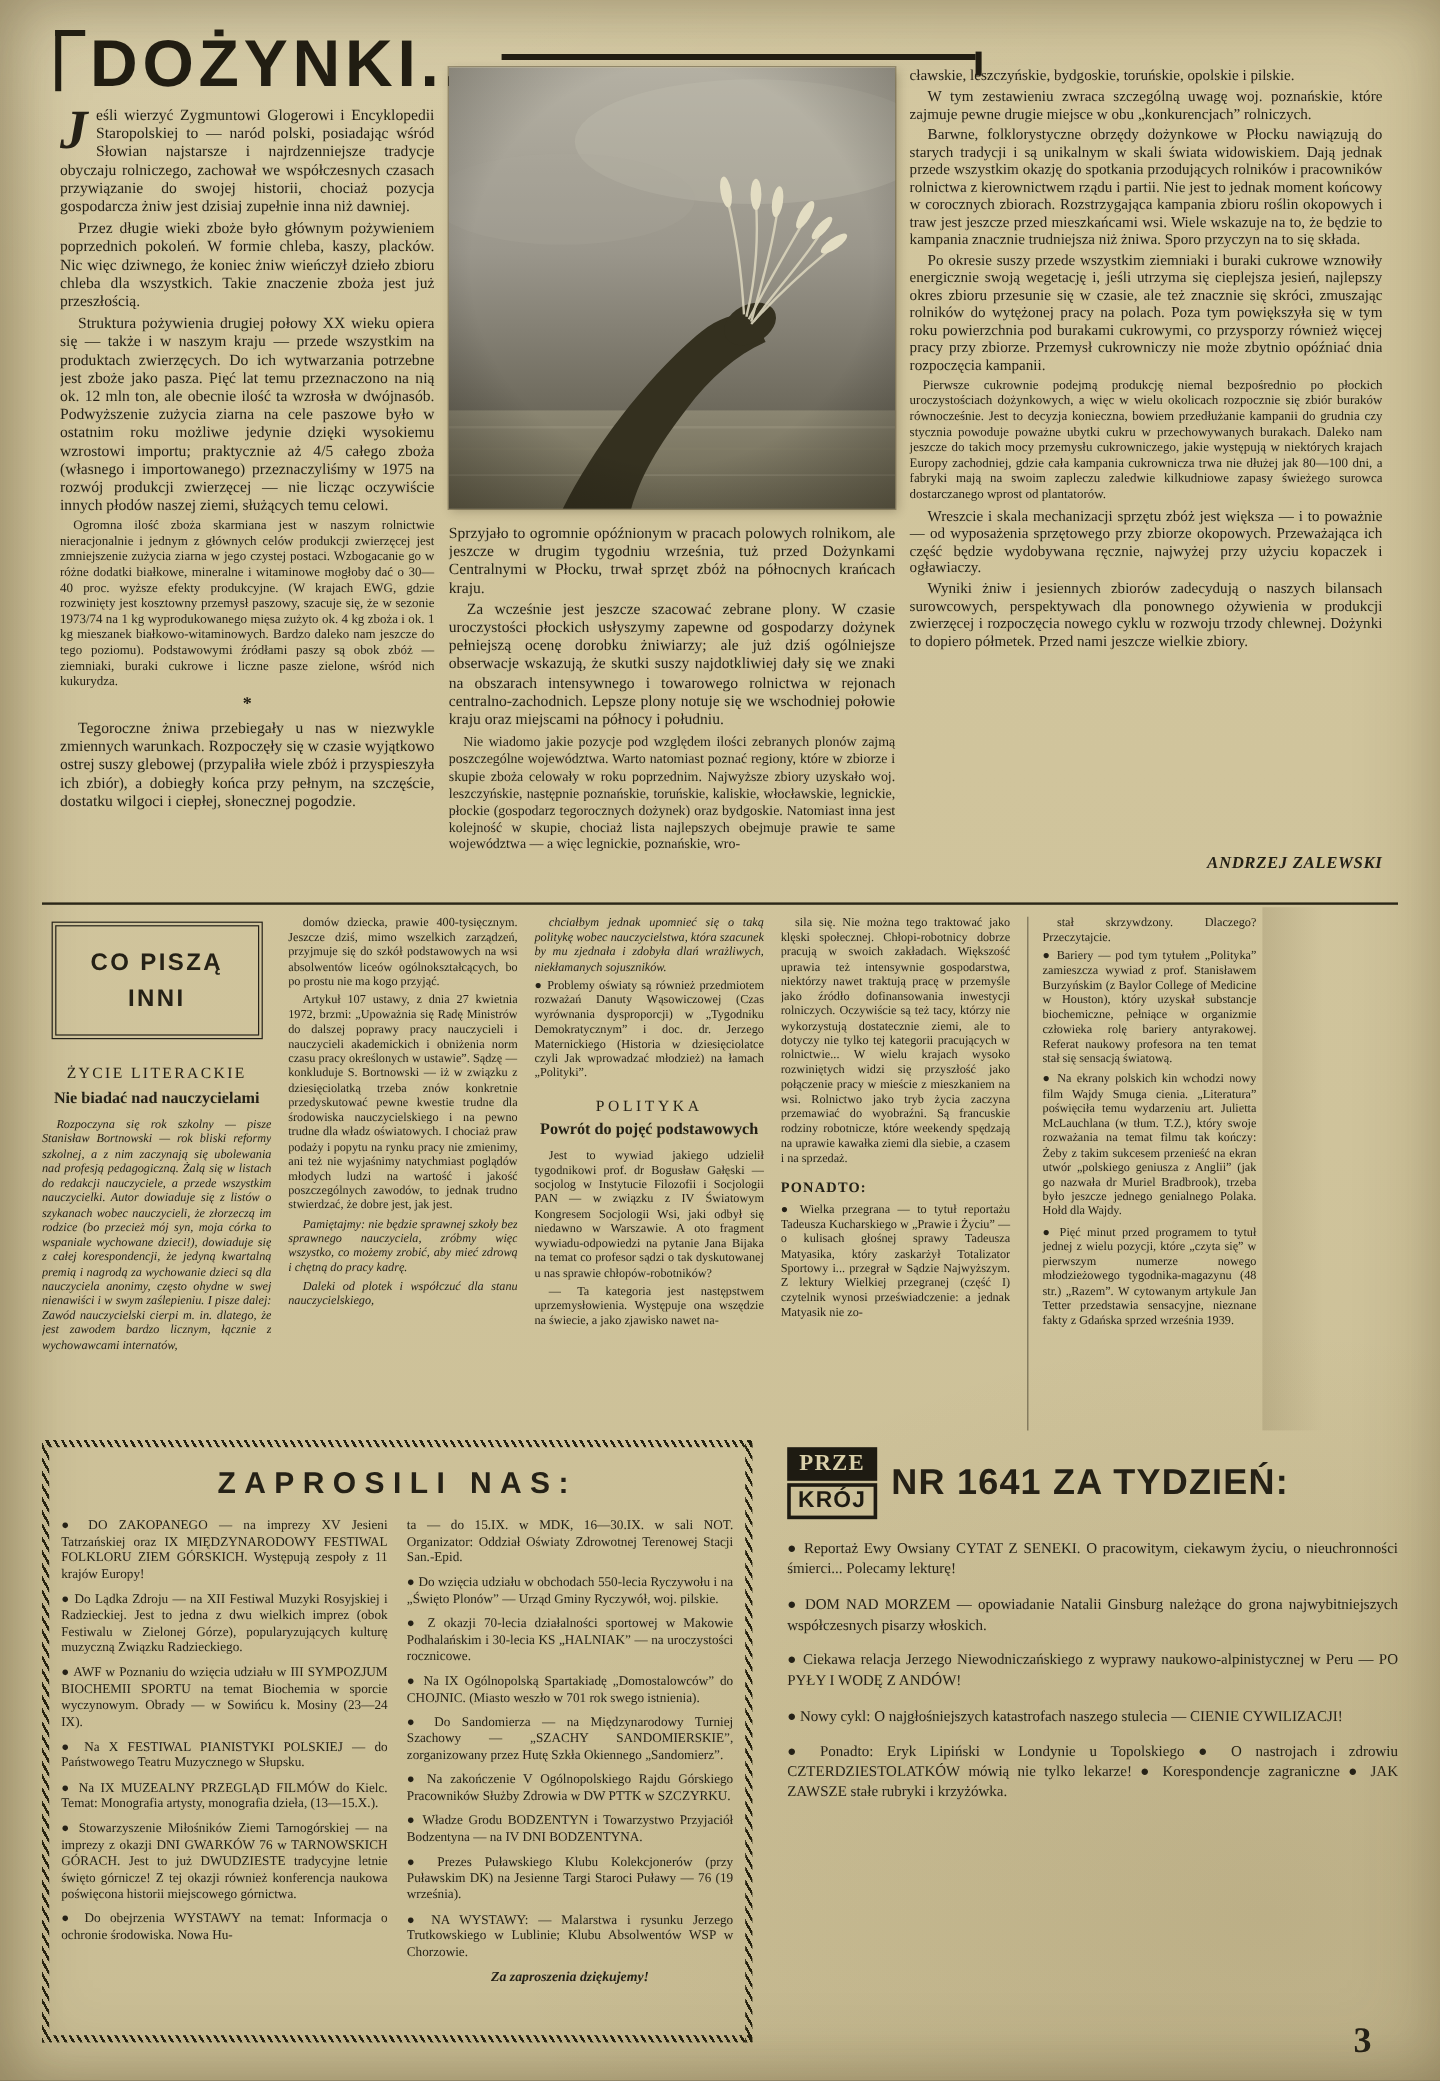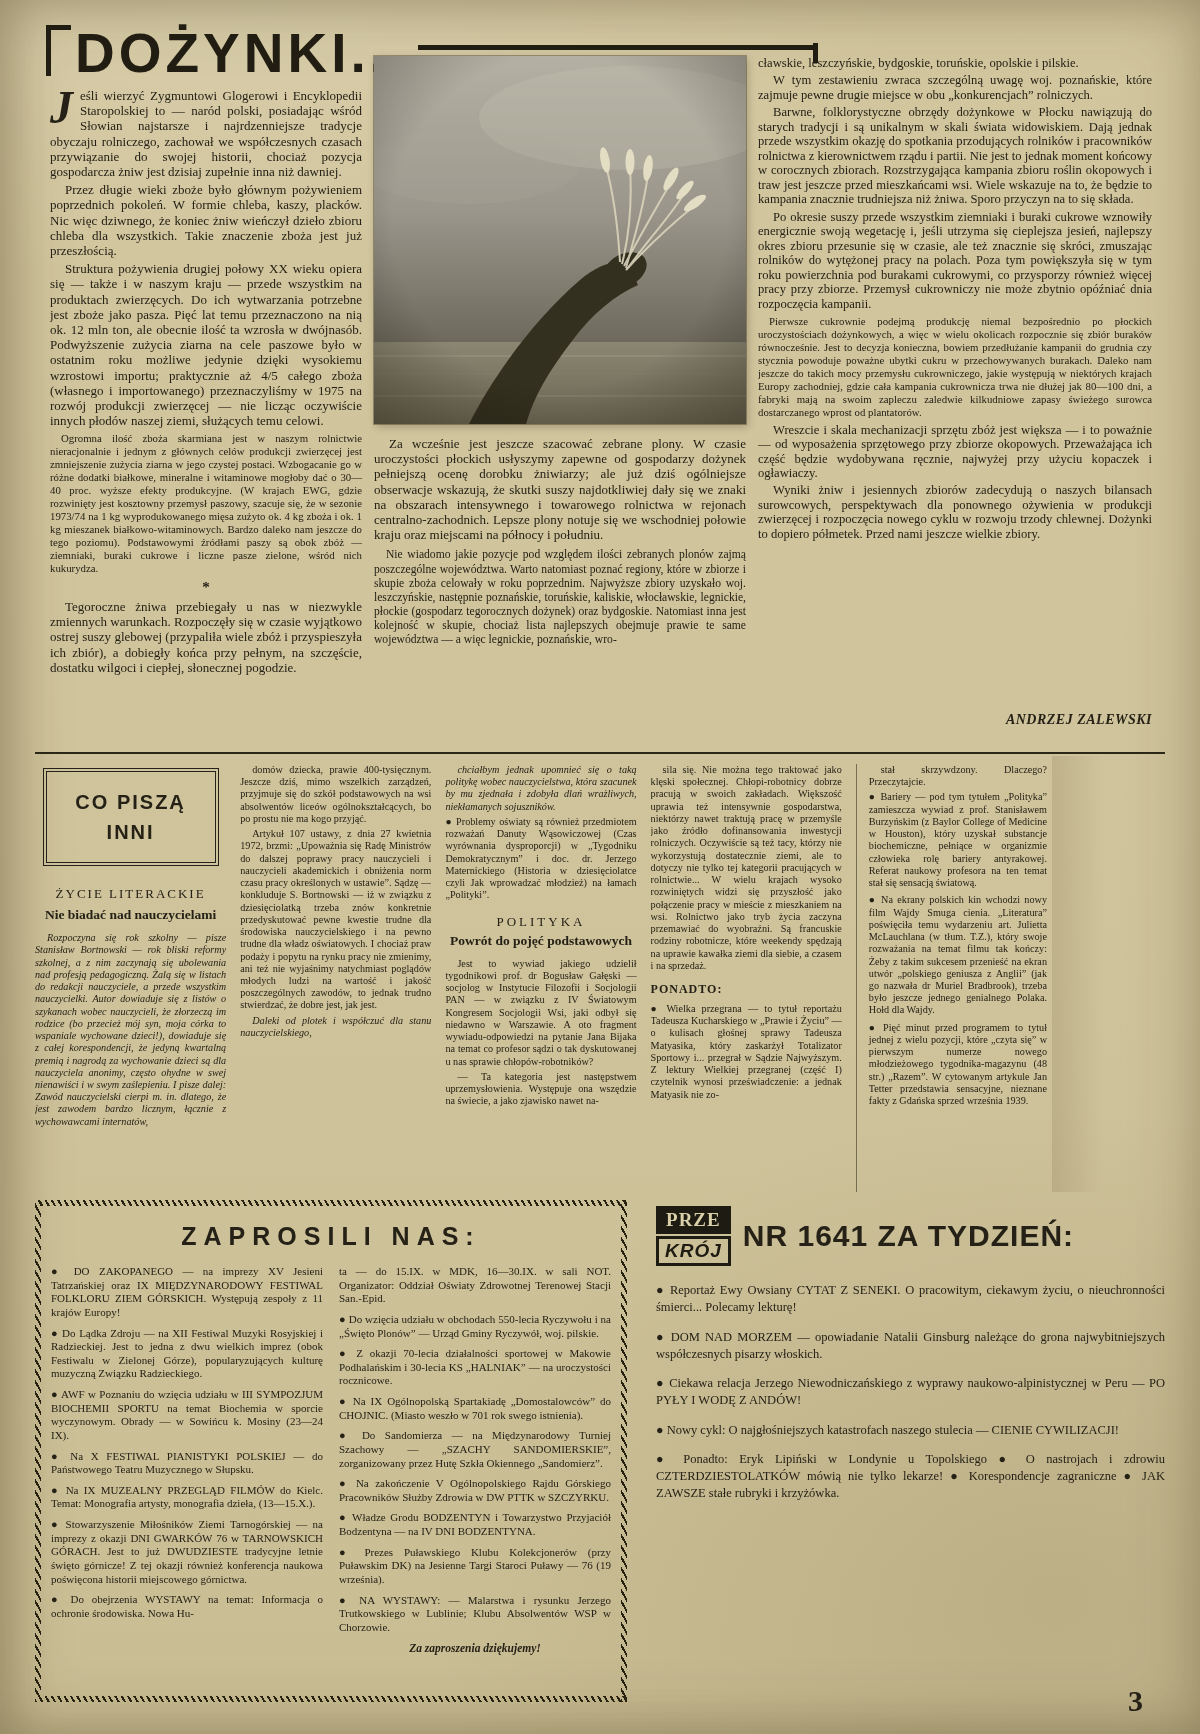--- a/index.html
+++ b/index.html
@@ -60,21 +60,21 @@
   .wavy-right{top:0;bottom:0;right:0;width:6px;}
   .inv-title{margin:2px 0 14px;text-align:center;font-family:"Liberation Sans",sans-serif;font-weight:bold;font-size:25px;letter-spacing:7px;}
   .inv-cols{display:grid;grid-template-columns:1fr 1fr;gap:16px;}
   .inv-p{font-size:11px;line-height:1.24;text-align:justify;margin:0 0 7px;}
   .inv-thanks{text-align:center;font-weight:bold;font-style:italic;font-size:11.5px;margin:8px 0 0;}
   
   .nextweek{position:absolute;left:656px;top:1206px;width:509px;}
   .nw-head{display:flex;align-items:center;gap:12px;margin-bottom:16px;}
   .logo{flex:none;}
   .logo-top{display:block;background:#1e1b12;color:#d9cfa8;font-family:Liberation Serif, serif;font-weight:bold;font-size:19px;letter-spacing:1px;padding:3px 9px;text-align:center;}
-  .logo-bottom{display:block;border:3px solid #1e1b12;color:#1e1b12;font-family:"Liberation Sans",sans-serif;font-weight:bold;font-size:19px;letter-spacing:1px;padding:1px 6px;margin-top:2px;text-align:center;font-style:italic;}
+  .logo-bottom{display:block;border:3px solid #1e1b12;color:#1e1b12;font-family:"Liberation Sans",sans-serif;font-weight:bold;font-size:19px;letter-spacing:1px;padding:1px 6px;margin-top:2px;text-align:center;}
   .nw-title{margin:0;font-family:"Liberation Sans",sans-serif;font-weight:800;font-size:30px;letter-spacing:1px;}
   .nw-p{font-size:12.5px;line-height:1.38;text-align:justify;margin:0 0 12px;}
   
   .page-number{position:absolute;left:1128px;top:1684px;font-weight:bold;font-size:30px;}
 </style>
 </head>
 <body>
 
 <div class="page">
 
@@ -135,20 +135,21 @@
   <div class="col col1">
     <p class="p first"><span class="dropcap">J</span><span>eśli wierzyć Zygmuntowi Glogerowi i Encyklopedii Staropolskiej to — naród polski, posiadając wśród Słowian najstarsze i najrdzenniejsze tradycje obyczaju rolniczego, zachował we współczesnych czasach przywiązanie do swojej historii, chociaż pozycja gospodarcza żniw jest dzisiaj zupełnie inna niż dawniej.</span></p>
     <p class="p">Przez długie wieki zboże było głównym pożywieniem poprzednich pokoleń. W formie chleba, kaszy, placków. Nic więc dziwnego, że koniec żniw wieńczył dzieło zbioru chleba dla wszystkich. Takie znaczenie zboża jest już przeszłością.</p>
     <p class="p">Struktura pożywienia drugiej połowy XX wieku opiera się — także i w naszym kraju — przede wszystkim na produktach zwierzęcych. Do ich wytwarzania potrzebne jest zboże jako pasza. Pięć lat temu przeznaczono na nią ok. 12 mln ton, ale obecnie ilość ta wzrosła w dwójnasób. Podwyższenie zużycia ziarna na cele paszowe było w ostatnim roku możliwe jedynie dzięki wysokiemu wzrostowi importu; praktycznie aż 4/5 całego zboża (własnego i importowanego) przeznaczyliśmy w 1975 na rozwój produkcji zwierzęcej — nie licząc oczywiście innych płodów naszej ziemi, służących temu celowi.</p>
     <p class="small-note">Ogromna ilość zboża skarmiana jest w naszym rolnictwie nieracjonalnie i jednym z głównych celów produkcji zwierzęcej jest zmniejszenie zużycia ziarna w jego czystej postaci. Wzbogacanie go w różne dodatki białkowe, mineralne i witaminowe mogłoby dać o 30—40 proc. wyższe efekty produkcyjne. (W krajach EWG, gdzie rozwinięty jest kosztowny przemysł paszowy, szacuje się, że w sezonie 1973/74 na 1 kg wyprodukowanego mięsa zużyto ok. 4 kg zboża i ok. 1 kg mieszanek białkowo-witaminowych. Bardzo daleko nam jeszcze do tego poziomu). Podstawowymi źródłami paszy są obok zbóż — ziemniaki, buraki cukrowe i liczne pasze zielone, wśród nich kukurydza.</p>
     <p class="star">*</p>
     <p class="p">Tegoroczne żniwa przebiegały u nas w niezwykle zmiennych warunkach. Rozpoczęły się w czasie wyjątkowo ostrej suszy glebowej (przypaliła wiele zbóż i przyspieszyła ich zbiór), a dobiegły końca przy pełnym, na szczęście, dostatku wilgoci i ciepłej, słonecznej pogodzie.</p>
   </div>
 
   <div class="col col2">
+    <p class="p first">Sprzyjało to ogromnie opóźnionym w pracach polowych rolnikom, ale jeszcze w drugim tygodniu września, tuż przed Dożynkami Centralnymi w Płocku, trwał sprzęt zbóż na północnych krańcach kraju.</p>
     <p class="p">Za wcześnie jest jeszcze szacować zebrane plony. W czasie uroczystości płockich usłyszymy zapewne od gospodarzy dożynek pełniejszą ocenę dorobku żniwiarzy; ale już dziś ogólniejsze obserwacje wskazują, że skutki suszy najdotkliwiej dały się we znaki na obszarach intensywnego i towarowego rolnictwa w rejonach centralno-zachodnich. Lepsze plony notuje się we wschodniej połowie kraju oraz miejscami na północy i południu.</p>
     <p class="note-ital">Nie wiadomo jakie pozycje pod względem ilości zebranych plonów zajmą poszczególne województwa. Warto natomiast poznać regiony, które w zbiorze i skupie zboża celowały w roku poprzednim. Najwyższe zbiory uzyskało woj. leszczyńskie, następnie poznańskie, toruńskie, kaliskie, włocławskie, legnickie, płockie (gospodarz tegorocznych dożynek) oraz bydgoskie. Natomiast inna jest kolejność w skupie, chociaż lista najlepszych obejmuje prawie te same województwa — a więc legnickie, poznańskie, wro-</p>
   </div>
 
   <div class="col col3">
     <p class="p first">cławskie, leszczyńskie, bydgoskie, toruńskie, opolskie i pilskie.</p>
     <p class="p">W tym zestawieniu zwraca szczególną uwagę woj. poznańskie, które zajmuje pewne drugie miejsce w obu „konkurencjach” rolniczych.</p>
     <p class="p">Barwne, folklorystyczne obrzędy dożynkowe w Płocku nawiązują do starych tradycji i są unikalnym w skali świata widowiskiem. Dają jednak przede wszystkim okazję do spotkania przodujących rolników i pracowników rolnictwa z kierownictwem rządu i partii. Nie jest to jednak moment końcowy w corocznych zbiorach. Rozstrzygająca kampania zbioru roślin okopowych i traw jest jeszcze przed mieszkańcami wsi. Wiele wskazuje na to, że będzie to kampania znacznie trudniejsza niż żniwa. Sporo przyczyn na to się składa.</p>
     <p class="p">Po okresie suszy przede wszystkim ziemniaki i buraki cukrowe wznowiły energicznie swoją wegetację i, jeśli utrzyma się cieplejsza jesień, najlepszy okres zbioru przesunie się w czasie, ale też znacznie się skróci, zmuszając rolników do wytężonej pracy na polach. Poza tym powiększyła się w tym roku powierzchnia pod burakami cukrowymi, co przysporzy również więcej pracy przy zbiorze. Przemysł cukrowniczy nie może zbytnio opóźniać dnia rozpoczęcia kampanii.</p>
     <p class="small-note">Pierwsze cukrownie podejmą produkcję niemal bezpośrednio po płockich uroczystościach dożynkowych, a więc w wielu okolicach rozpocznie się zbiór buraków równocześnie. Jest to decyzja konieczna, bowiem przedłużanie kampanii do grudnia czy stycznia powoduje poważne ubytki cukru w przechowywanych burakach. Daleko nam jeszcze do takich mocy przemysłu cukrowniczego, jakie występują w niektórych krajach Europy zachodniej, gdzie cała kampania cukrownicza trwa nie dłużej jak 80—100 dni, a fabryki mają na swoim zapleczu zaledwie kilkudniowe zapasy świeżego surowca dostarczanego wprost od plantatorów.</p>
@@ -168,20 +169,21 @@
         <div>INNI</div>
       </div>
       <div class="sec-head">ŻYCIE LITERACKIE</div>
       <div class="sec-title">Nie biadać nad nauczycielami</div>
       <p class="pp ital first">Rozpoczyna się rok szkolny — pisze Stanisław Bortnowski — rok bliski reformy szkolnej, a z nim zaczynają się ubolewania nad profesją pedagogiczną. Żalą się w listach do redakcji nauczyciele, a przede wszystkim nauczycielki. Autor dowiaduje się z listów o szykanach wobec nauczycieli, że złorzeczą im rodzice (bo przecież mój syn, moja córka to wspaniale wychowane dzieci!), dowiaduje się z całej korespondencji, że jedyną kwartalną premią i nagrodą za wychowanie dzieci są dla nauczyciela anonimy, często ohydne w swej nienawiści i w swym zaślepieniu. I pisze dalej: Zawód nauczycielski cierpi m. in. dlatego, że jest zawodem bardzo licznym, łącznie z wychowawcami internatów,</p>
     </div>
 
     <div class="pcol">
       <p class="pp first">domów dziecka, prawie 400-tysięcznym. Jeszcze dziś, mimo wszelkich zarządzeń, przyjmuje się do szkół podstawowych na wsi absolwentów liceów ogólnokształcących, bo po prostu nie ma kogo przyjąć.</p>
       <p class="pp">Artykuł 107 ustawy, z dnia 27 kwietnia 1972, brzmi: „Upoważnia się Radę Ministrów do dalszej poprawy pracy nauczycieli i nauczycieli akademickich i obniżenia norm czasu pracy określonych w ustawie”. Sądzę — konkluduje S. Bortnowski — iż w związku z dziesięciolatką trzeba znów konkretnie przedyskutować pewne kwestie trudne dla środowiska nauczycielskiego i na pewno trudne dla władz oświatowych. I chociaż praw podaży i popytu na rynku pracy nie zmienimy, ani też nie wyjaśnimy natychmiast poglądów młodych ludzi na wartość i jakość poszczególnych zawodów, to jednak trudno stwierdzać, że dobre jest, jak jest.</p>
+      <p class="pp ital">Pamiętajmy: nie będzie sprawnej szkoły bez sprawnego nauczyciela, zróbmy więc wszystko, co możemy zrobić, aby mieć zdrową i chętną do pracy kadrę.</p>
       <p class="pp ital">Daleki od plotek i współczuć dla stanu nauczycielskiego,</p>
     </div>
 
     <div class="pcol">
       <p class="pp ital first">chciałbym jednak upomnieć się o taką politykę wobec nauczycielstwa, która szacunek by mu zjednała i zdobyła dlań wrażliwych, niekłamanych sojuszników.</p>
       <p class="pp bull">● Problemy oświaty są również przedmiotem rozważań Danuty Wąsowiczowej (Czas wyrównania dysproporcji) w „Tygodniku Demokratycznym” i doc. dr. Jerzego Maternickiego (Historia w dziesięciolatce czyli Jak wprowadzać młodzież) na łamach „Polityki”.</p>
       <div class="sec-head2">POLITYKA</div>
       <div class="sec-title">Powrót do pojęć podstawowych</div>
       <p class="pp">Jest to wywiad jakiego udzielił tygodnikowi prof. dr Bogusław Gałęski — socjolog w Instytucie Filozofii i Socjologii PAN — w związku z IV Światowym Kongresem Socjologii Wsi, jaki odbył się niedawno w Warszawie. A oto fragment wywiadu-odpowiedzi na pytanie Jana Bijaka na temat co profesor sądzi o tak dyskutowanej u nas sprawie chłopów-robotników?</p>
       <p class="pp">— Ta kategoria jest następstwem uprzemysłowienia. Występuje ona wszędzie na świecie, a jako zjawisko nawet na-</p>

